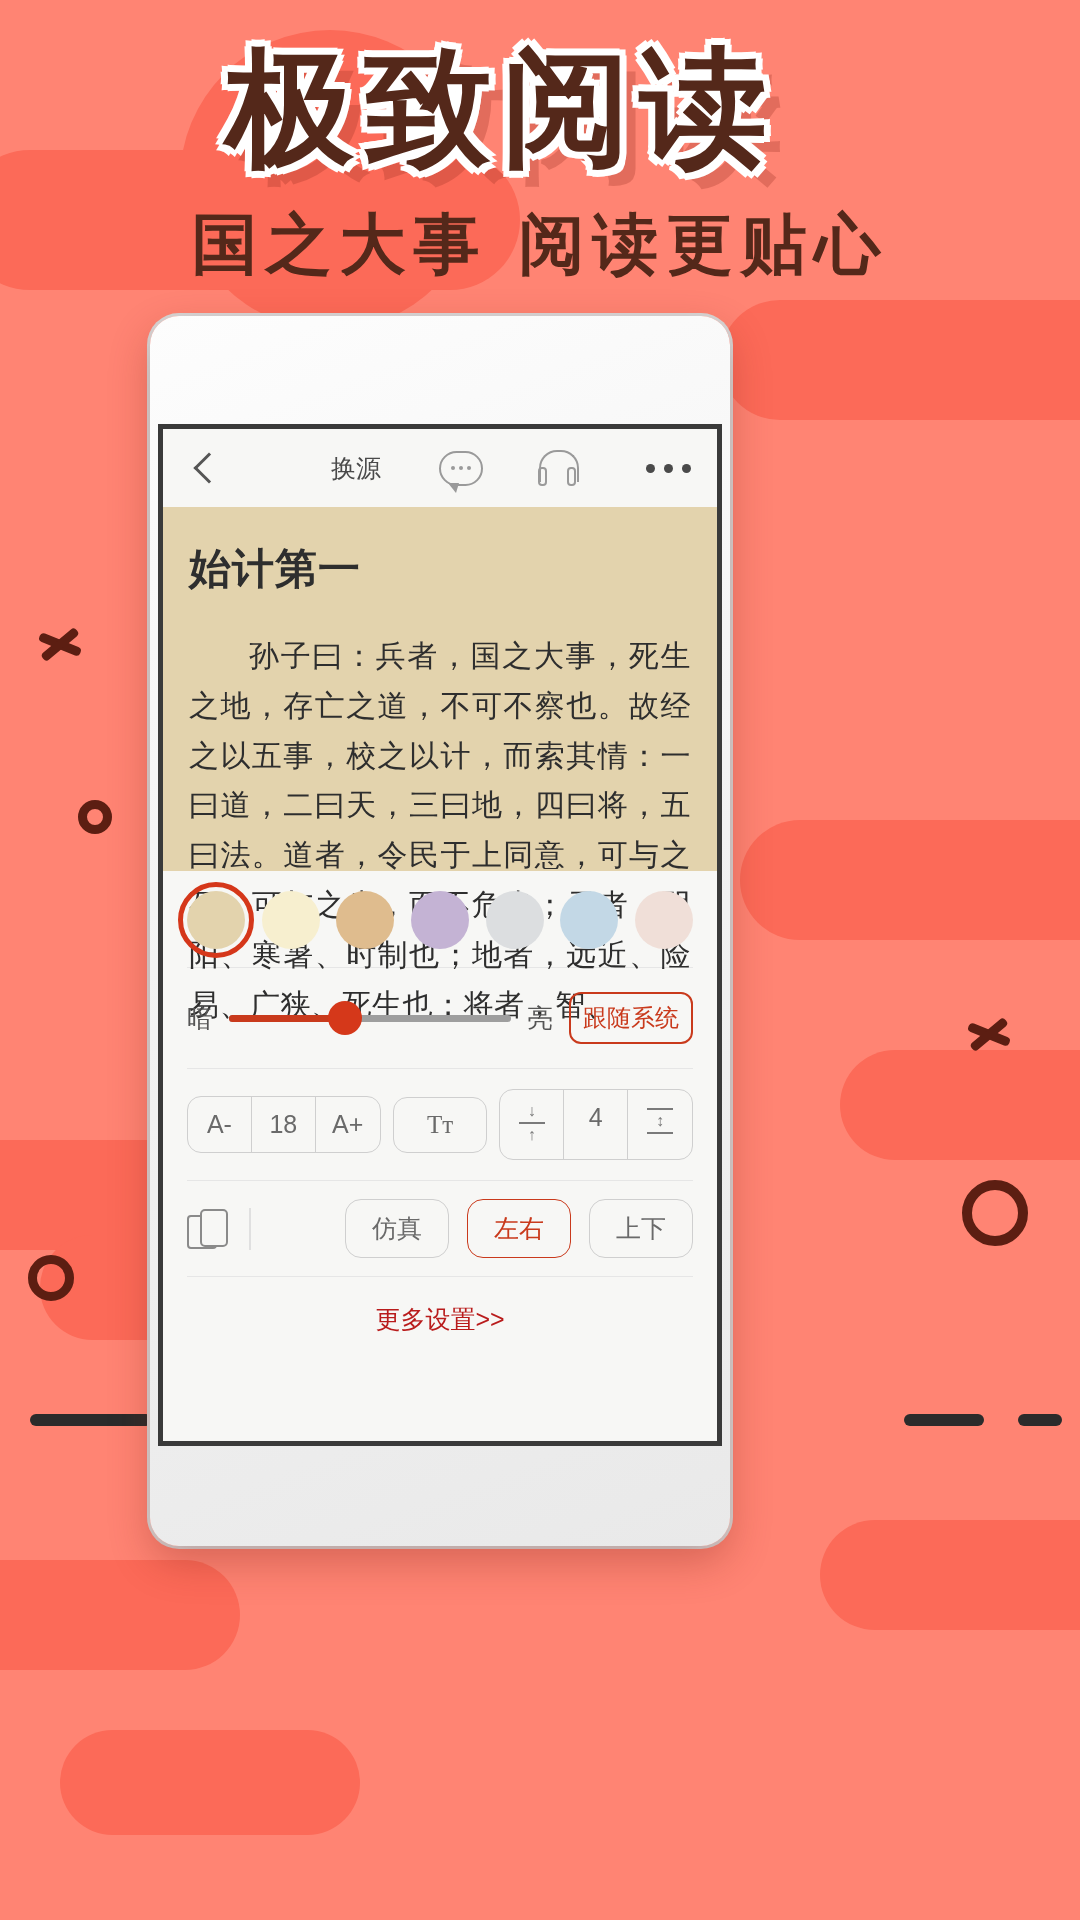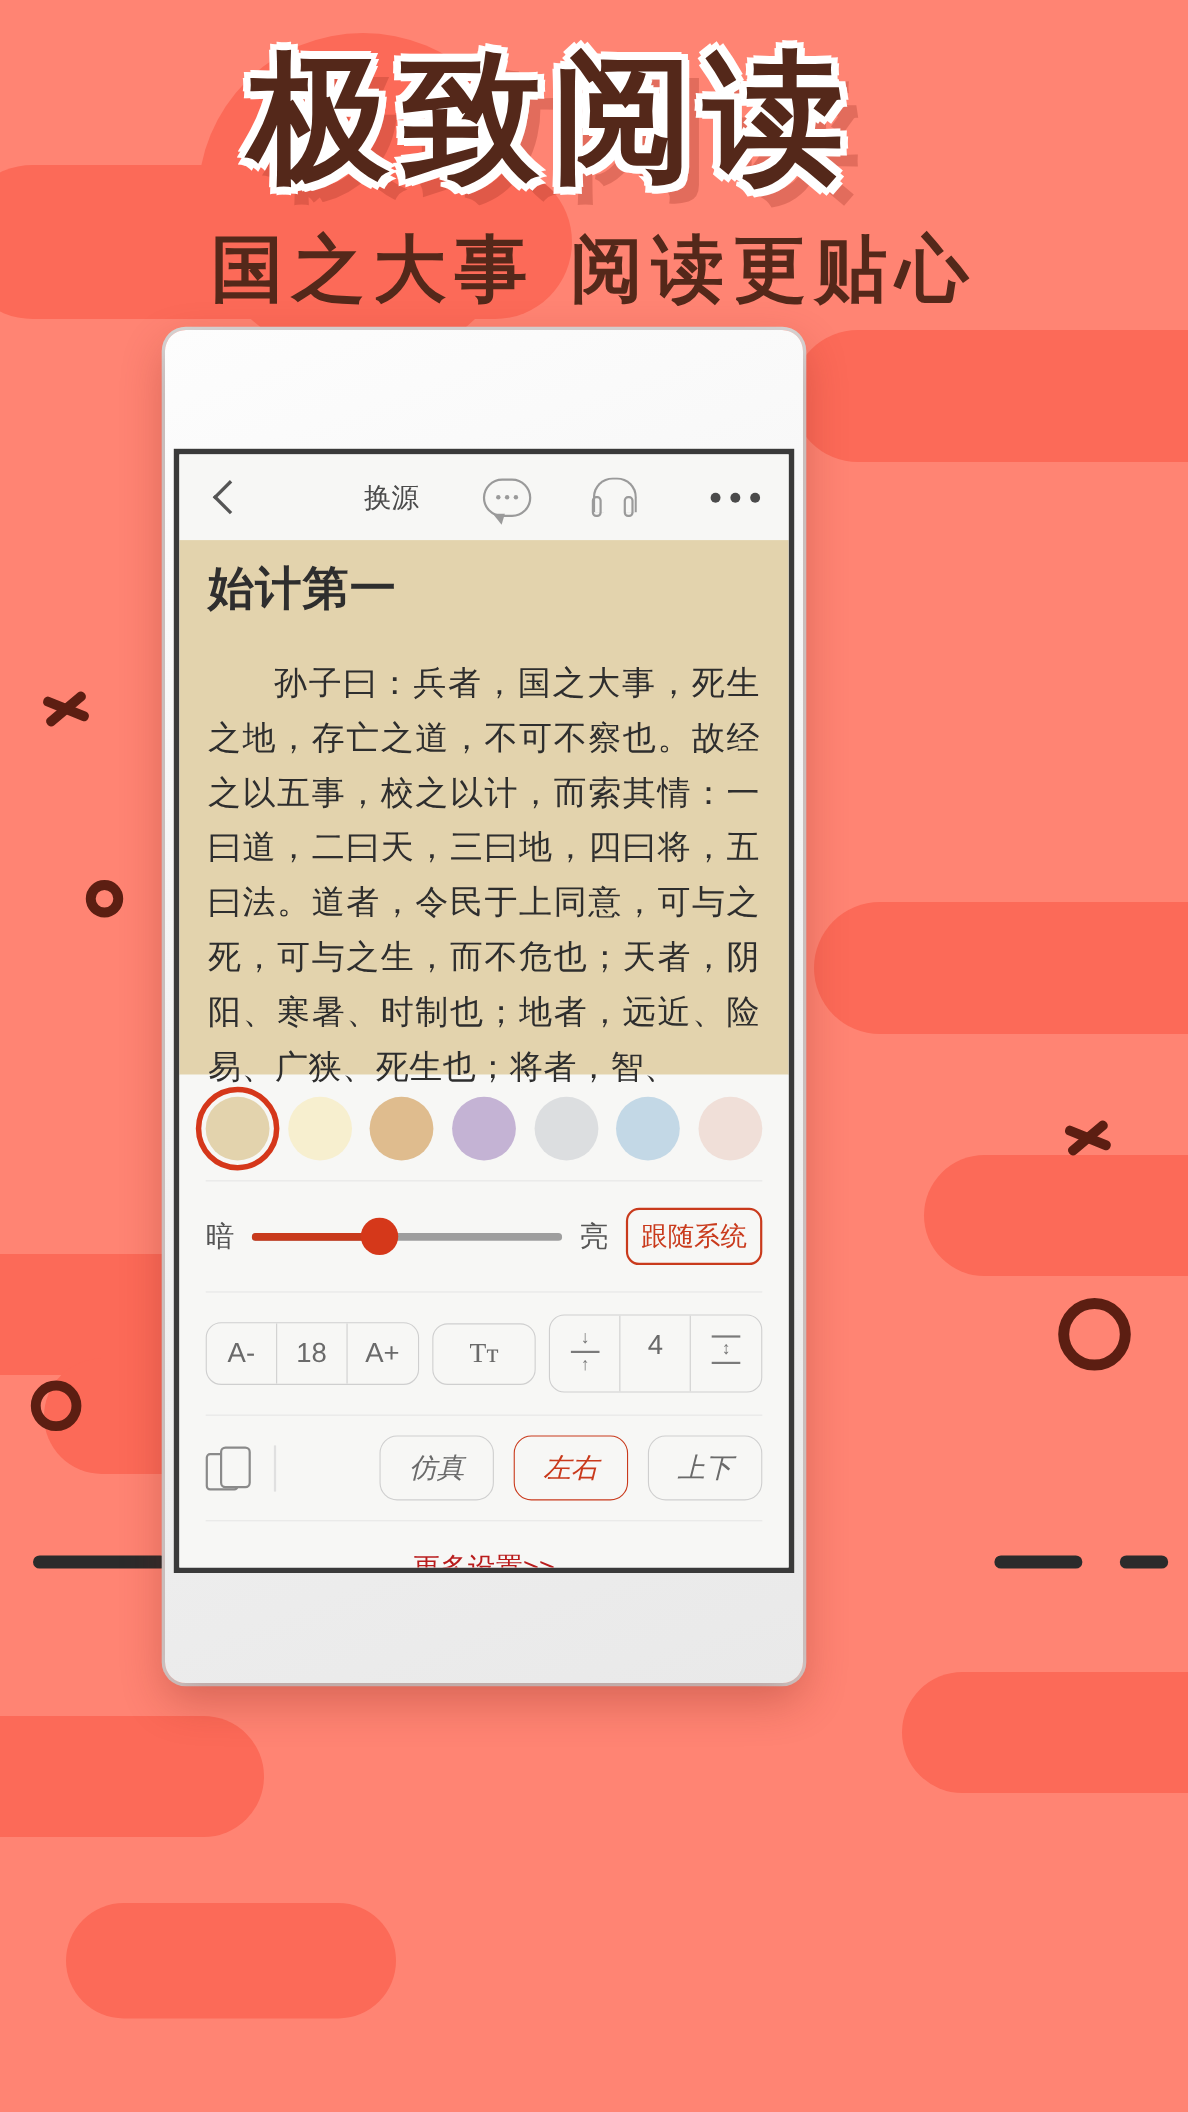--- a/index.html
+++ b/index.html
@@ -53,24 +53,24 @@
       16px 16px 0 rgba(150,45,32,.28);
   }
   .subhead {
     position: absolute; top: 200px; left: 0; width: 1080px; text-align: center;
     font-family: "DejaVu Sans", sans-serif;
     font-size: 66px; font-weight: bold; color: #54281A; letter-spacing: 8px;
   }
 
   
   .phone {
-    position: absolute; left: 150px; top: 300px;
+    position: absolute; left: 150px; top: 316px;
     width: 580px; height: 1230px;
     background: linear-gradient(160deg,#fdfdfd 0%, #f2f2f2 50%, #e9e9e9 100%);
-    border-radius: 19px;
+    border-radius: 29px;
     box-shadow: 0 16px 40px rgba(120,30,20,.30), 0 0 0 3px #d8d8d8;
   }
   .screen {
     position: absolute; left: 8px; top: 108px;
     width: 564px; height: 1022px;
     background: #f7f7f5;
     border: 5px solid #3a3a3a;
     overflow: hidden;
   }
 
@@ -104,21 +104,21 @@
     content: ""; position: absolute; left: 4px; top: 0; width: 36px; height: 30px;
     border: 2.5px solid #9a9a9a; border-bottom: none;
     border-radius: 18px 18px 0 0;
   }
   .hp i { position: absolute; bottom: 0; width: 9px; height: 19px; border: 2.5px solid #9a9a9a; border-radius: 4px; }
   .hp i.l { left: 3px; } .hp i.r { right: 3px; }
   .dots { margin-left: auto; display: flex; gap: 9px; }
   .dots span { width: 9px; height: 9px; background: #4a4a4a; border-radius: 50%; }
 
   
-  .page { background: #E3D3AD; padding: 16px 26px 26px; height: 486px; }
+  .page { background: #E3D3AD; padding: 34px 26px 26px; height: 364px; }
   .chapter { font-size: 42px; font-weight: bold; color: #2e2e2e; margin-bottom: 34px; letter-spacing: 1px; }
   .body-text {
     font-size: 30px; color: #2e2e2e; line-height: 1.66;
     text-indent: 2em; text-align: justify; letter-spacing: .5px;
   }
 
   
   .panel { background: #f7f7f5; }
   .swatches { display: flex; align-items: center; justify-content: space-between; padding: 20px 24px 18px; }
   .sw { width: 58px; height: 58px; border-radius: 50%; position: relative; }
@@ -161,21 +161,21 @@
     content: ""; position: absolute; left: 0; top: 8px; width: 26px; height: 30px;
     border: 2.5px solid #8a8a8a; border-radius: 4px;
   }
   .flipic::after {
     content: ""; position: absolute; left: 13px; top: 2px; width: 24px; height: 34px;
     border: 2.5px solid #8a8a8a; border-radius: 5px; background: #f7f7f5;
   }
   .vdiv { width: 1.5px; height: 42px; background: #e0e0e0; }
   .pill {
     border: 1.5px solid #cfcfcf; border-radius: 16px;
-    padding: 12px 26px; font-size: 25px; color: #6a6a6a; font-style: italic;
+    padding: 12px 26px; font-size: 25px; color: #6a6a6a;
   }
   .pill.act { border-color: #C93A1C; color: #C93A1C; }
   .more { text-align: center; padding: 26px 0 30px; font-size: 25px; color: #b91c1c; }
 </style>
 </head>
 <body>
 
 <div class="bg">
   <div class="blob b2"></div>
   <div class="blob b1"></div>

